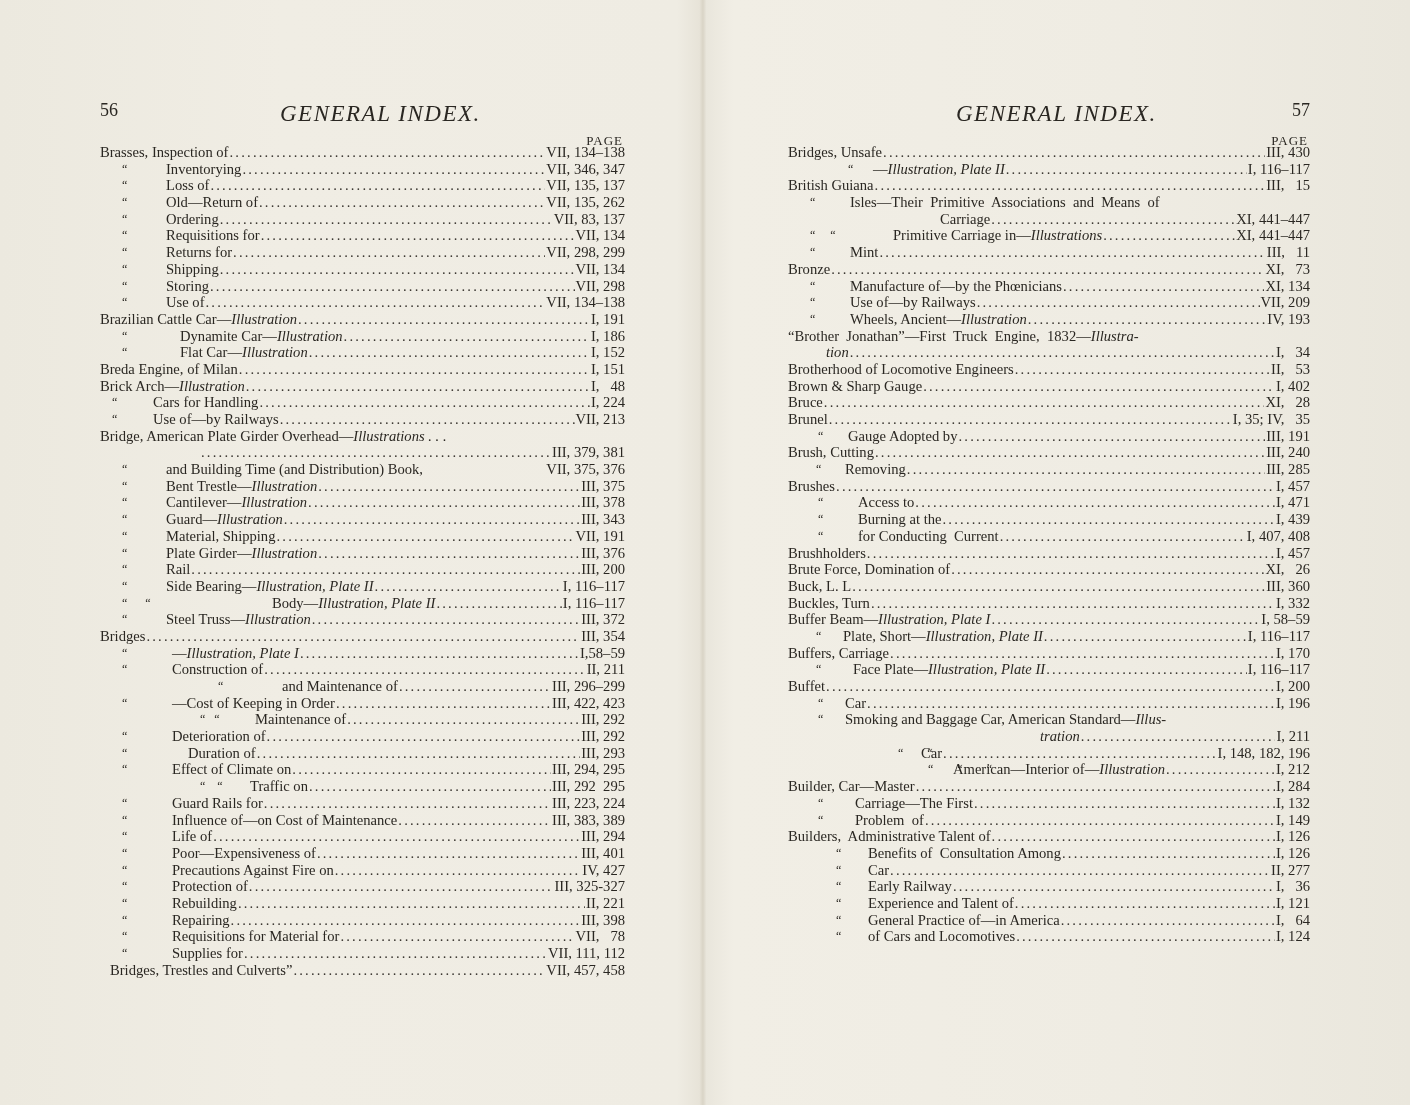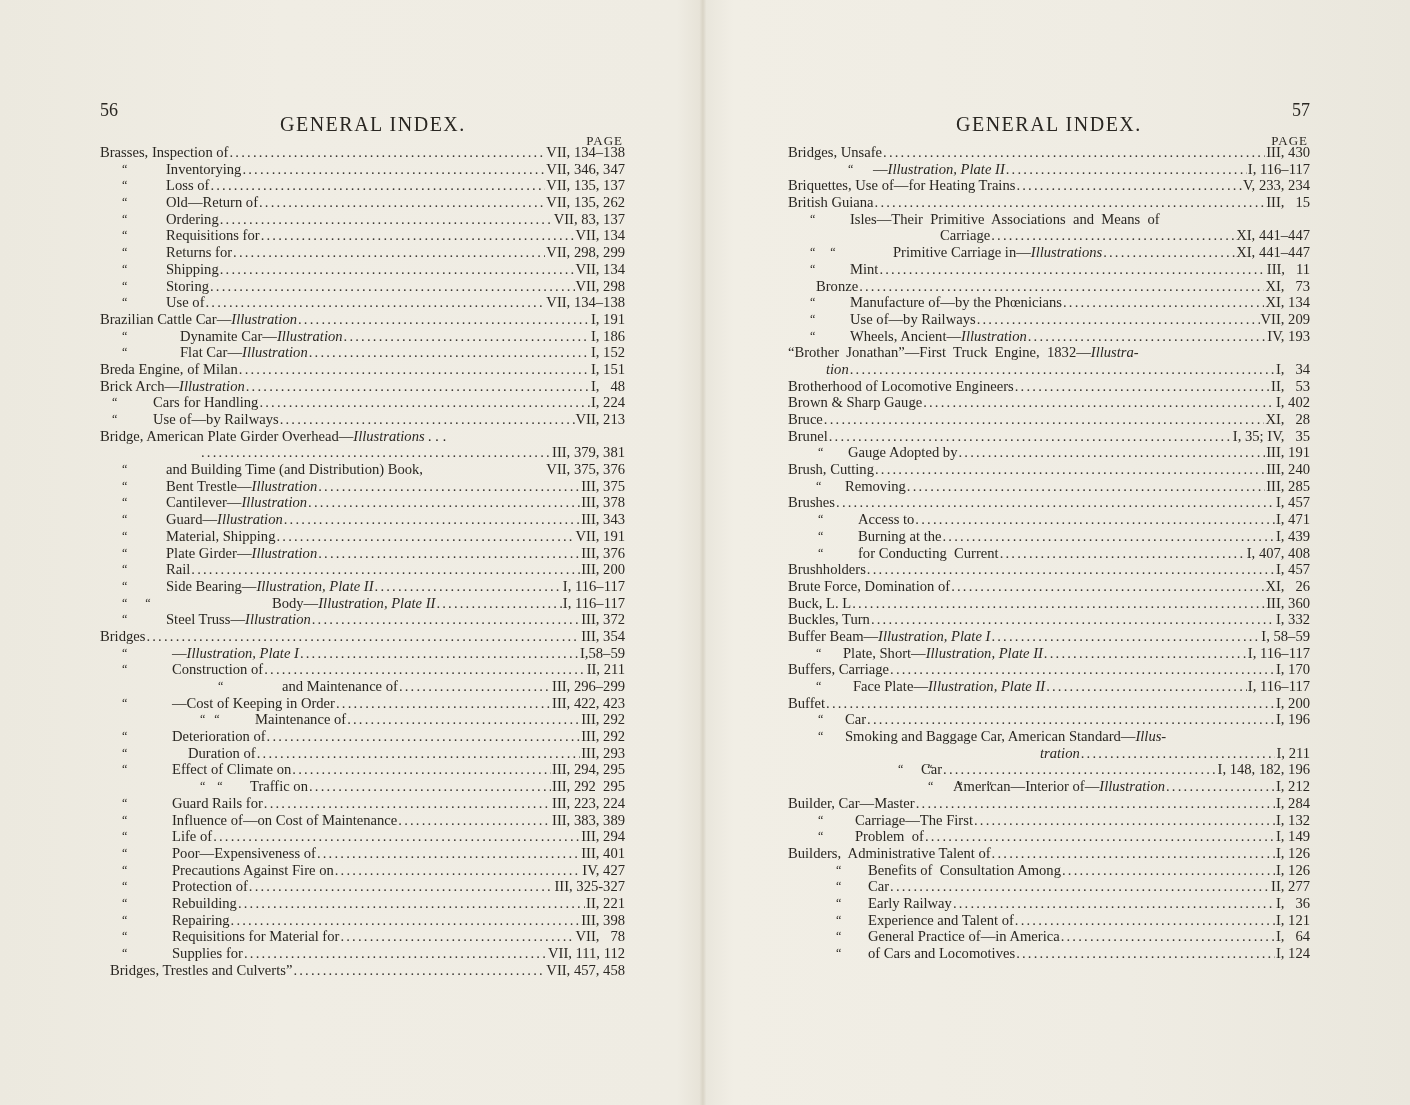--- a/index.html
+++ b/index.html
@@ -21,22 +21,22 @@
   .page.right { left: 788px; width: 522px; }
 
   .running-head {
     position: absolute; top: 100px; left: 0; right: 0; height: 24px;
     font-size: 17px;
   }
   .folio { position: absolute; top: 0; font-size: 18px; font-family: "Liberation Serif", serif; }
   .page.left .folio { left: 0; }
   .page.right .folio { right: 0; }
   .head-title {
-    position: absolute; top: 13px; letter-spacing: 1.5px;
-    font-family: "Liberation Serif", serif; font-size: 20px;
+    position: absolute; top: 1px; font-style: italic; letter-spacing: 1.5px;
+    font-family: "Liberation Serif", serif; font-size: 23px;
   }
   .page.left .head-title { left: 180px; }
   .page.right .head-title { left: 168px; }
 
   .page-label {
     position: absolute; top: 133px; right: 2px;
     font-size: 13px; letter-spacing: 1px; font-family: "Liberation Serif", serif;
   }
 
   .entries { position: absolute; top: 144px; left: 0; right: 0; }
@@ -376,25 +376,20 @@
           <span class="leader"></span>
           <span class="ref" style="white-space: pre;">III, 430</span>
         </div>
         <div class="row">
           <span class="ditto" style="left: 60px; white-space: pre;">“</span>
           <span class="text" style="padding-left: 85px;"><span style="white-space: pre;">—</span><i>Illustration, Plate II</i></span>
           <span class="leader"></span>
           <span class="ref" style="white-space: pre;">I, 116–117</span>
         </div>
         <div class="row">
-          <span class="text" style="padding-left: 0px;"><span style="white-space: pre;">Briquettes, Use of—for Heating Trains</span><i></i></span>
-          <span class="leader"></span>
-          <span class="ref" style="white-space: pre;">V, 233, 234</span>
-        </div>
-        <div class="row">
           <span class="text" style="padding-left: 0px;"><span style="white-space: pre;">British Guiana</span><i></i></span>
           <span class="leader"></span>
           <span class="ref" style="white-space: pre;">III,   15</span>
         </div>
         <div class="row no-ref">
           <span class="ditto" style="left: 22px; white-space: pre;">“</span>
           <span class="text" style="padding-left: 62px;"><span style="white-space: pre;">Isles—Their  Primitive  Associations  and  Means  of</span><i></i></span>
         </div>
         <div class="row">
           <span class="text" style="padding-left: 152px;"><span style="white-space: pre;">Carriage</span><i></i></span>
@@ -407,21 +402,21 @@
           <span class="leader"></span>
           <span class="ref" style="white-space: pre;">XI, 441–447</span>
         </div>
         <div class="row">
           <span class="ditto" style="left: 22px; white-space: pre;">“</span>
           <span class="text" style="padding-left: 62px;"><span style="white-space: pre;">Mint</span><i></i></span>
           <span class="leader"></span>
           <span class="ref" style="white-space: pre;">III,   11</span>
         </div>
         <div class="row">
-          <span class="text" style="padding-left: 0px; margin-left: 28px;"><span style="white-space: pre;">Bronze</span><i></i></span>
+          <span class="text" style="padding-left: 0px;"><span style="white-space: pre;">Bronze</span><i></i></span>
           <span class="leader"></span>
           <span class="ref" style="white-space: pre;">XI,   73</span>
         </div>
         <div class="row">
           <span class="ditto" style="left: 22px; white-space: pre;">“</span>
           <span class="text" style="padding-left: 62px;"><span style="white-space: pre;">Manufacture of—by the Phœnicians</span><i></i></span>
           <span class="leader"></span>
           <span class="ref" style="white-space: pre;">XI, 134</span>
         </div>
         <div class="row">

